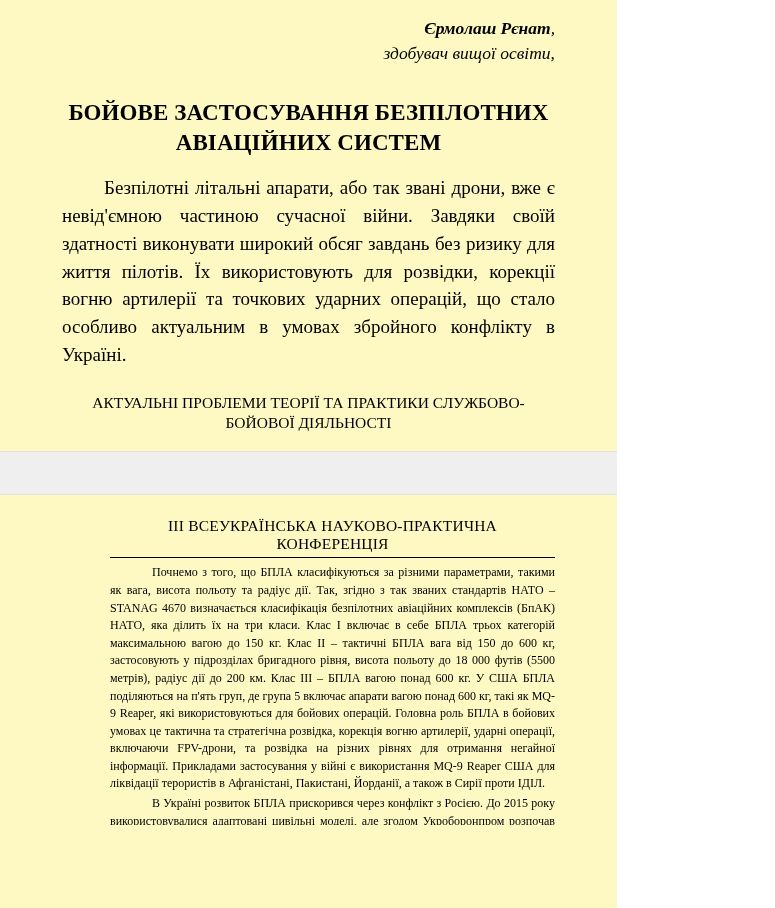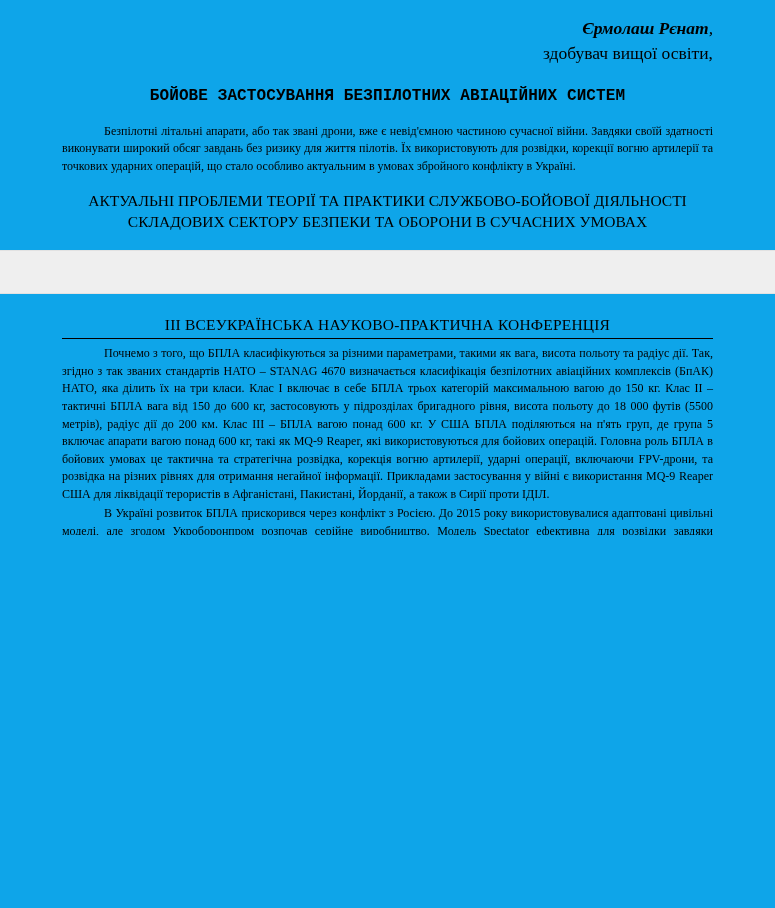--- a/index.html
+++ b/index.html
@@ -10,23 +10,23 @@
   body {
     width: 775px;
     height: 908px;
     font-family: "Liberation Serif", serif;
     color: #000000;
     overflow: hidden;
     position: relative;
   }
   .page {
     position: relative;
-    width: 775px;
+    width: 617px;
     height: 908px;
-    background: #0ea5e9;
+    background: #fef9c3;
   }
   
   .page-top {
     padding: 0 62px 0 62px;
     box-sizing: border-box;
   }
   .author-block {
     text-align: right;
     padding-top: 16px;
     font-size: 17.5px;
@@ -34,42 +34,42 @@
   }
   .author-name {
     font-weight: bold;
     font-style: italic;
   }
   .author-name-tail {
     font-style: italic;
     font-weight: normal;
   }
   .author-role {
+    font-style: italic;
   }
   .author-affil {
     font-style: italic;
   }
   .doc-title {
     text-align: center;
     font-weight: bold;
-    font-size: 16px;
+    font-size: 23px;
     line-height: 1.32;
-    margin-top: 20px;
+    margin-top: 32px;
     letter-spacing: 0.1px;
-    font-family: Liberation Mono, monospace;
   }
   .body-par {
     text-align: justify;
-    font-size: 12px;
+    font-size: 19px;
     line-height: 1.46;
     margin-top: 16px;
     text-indent: 42px;
   }
   .footer-block {
-    margin-top: 16px;
+    margin-top: 24px;
     text-align: center;
     font-size: 15.5px;
     line-height: 1.32;
   }
   .footer-line {
     display: block;
   }
   .page-number {
     margin-top: 2px;
     font-size: 16px;
@@ -80,20 +80,21 @@
     height: 42px;
     background: #efefef;
     border-top: 1px solid #e2e2e2;
     border-bottom: 1px solid #e2e2e2;
     width: 100%;
   }
   
   .page-bottom {
     padding: 0 62px;
     box-sizing: border-box;
+    margin-left: 48px;
   }
   .running-head {
     text-align: center;
     font-size: 15.5px;
     letter-spacing: 0.2px;
     padding-top: 22px;
     padding-bottom: 2px;
   }
   .hrule {
     border-bottom: 1.4px solid #000;
@@ -130,21 +131,20 @@
     </div>
 
     <div class="doc-title">
       <div>БОЙОВЕ ЗАСТОСУВАННЯ БЕЗПІЛОТНИХ АВІАЦІЙНИХ СИСТЕМ</div>
     </div>
 
     <div class="body-par">Безпілотні літальні апарати, або так звані дрони, вже є невід'ємною частиною сучасної війни. Завдяки своїй здатності виконувати широкий обсяг завдань без ризику для життя пілотів. Їх використовують для розвідки, корекції вогню артилерії та точкових ударних операцій, що стало особливо актуальним в умовах збройного конфлікту в Україні.</div>
 
     <div class="footer-block">
       <span class="footer-line">АКТУАЛЬНІ ПРОБЛЕМИ ТЕОРІЇ ТА ПРАКТИКИ СЛУЖБОВО-БОЙОВОЇ ДІЯЛЬНОСТІ</span>
-      <span class="footer-line">СКЛАДОВИХ СЕКТОРУ БЕЗПЕКИ ТА ОБОРОНИ В СУЧАСНИХ УМОВАХ</span>
     </div>
 
   </div>
 
   <div class="page-gap"></div>
 
   <div class="page-bottom">
 
     <div class="running-head">ІІІ ВСЕУКРАЇНСЬКА НАУКОВО-ПРАКТИЧНА КОНФЕРЕНЦІЯ</div>
     <div class="hrule"></div>

